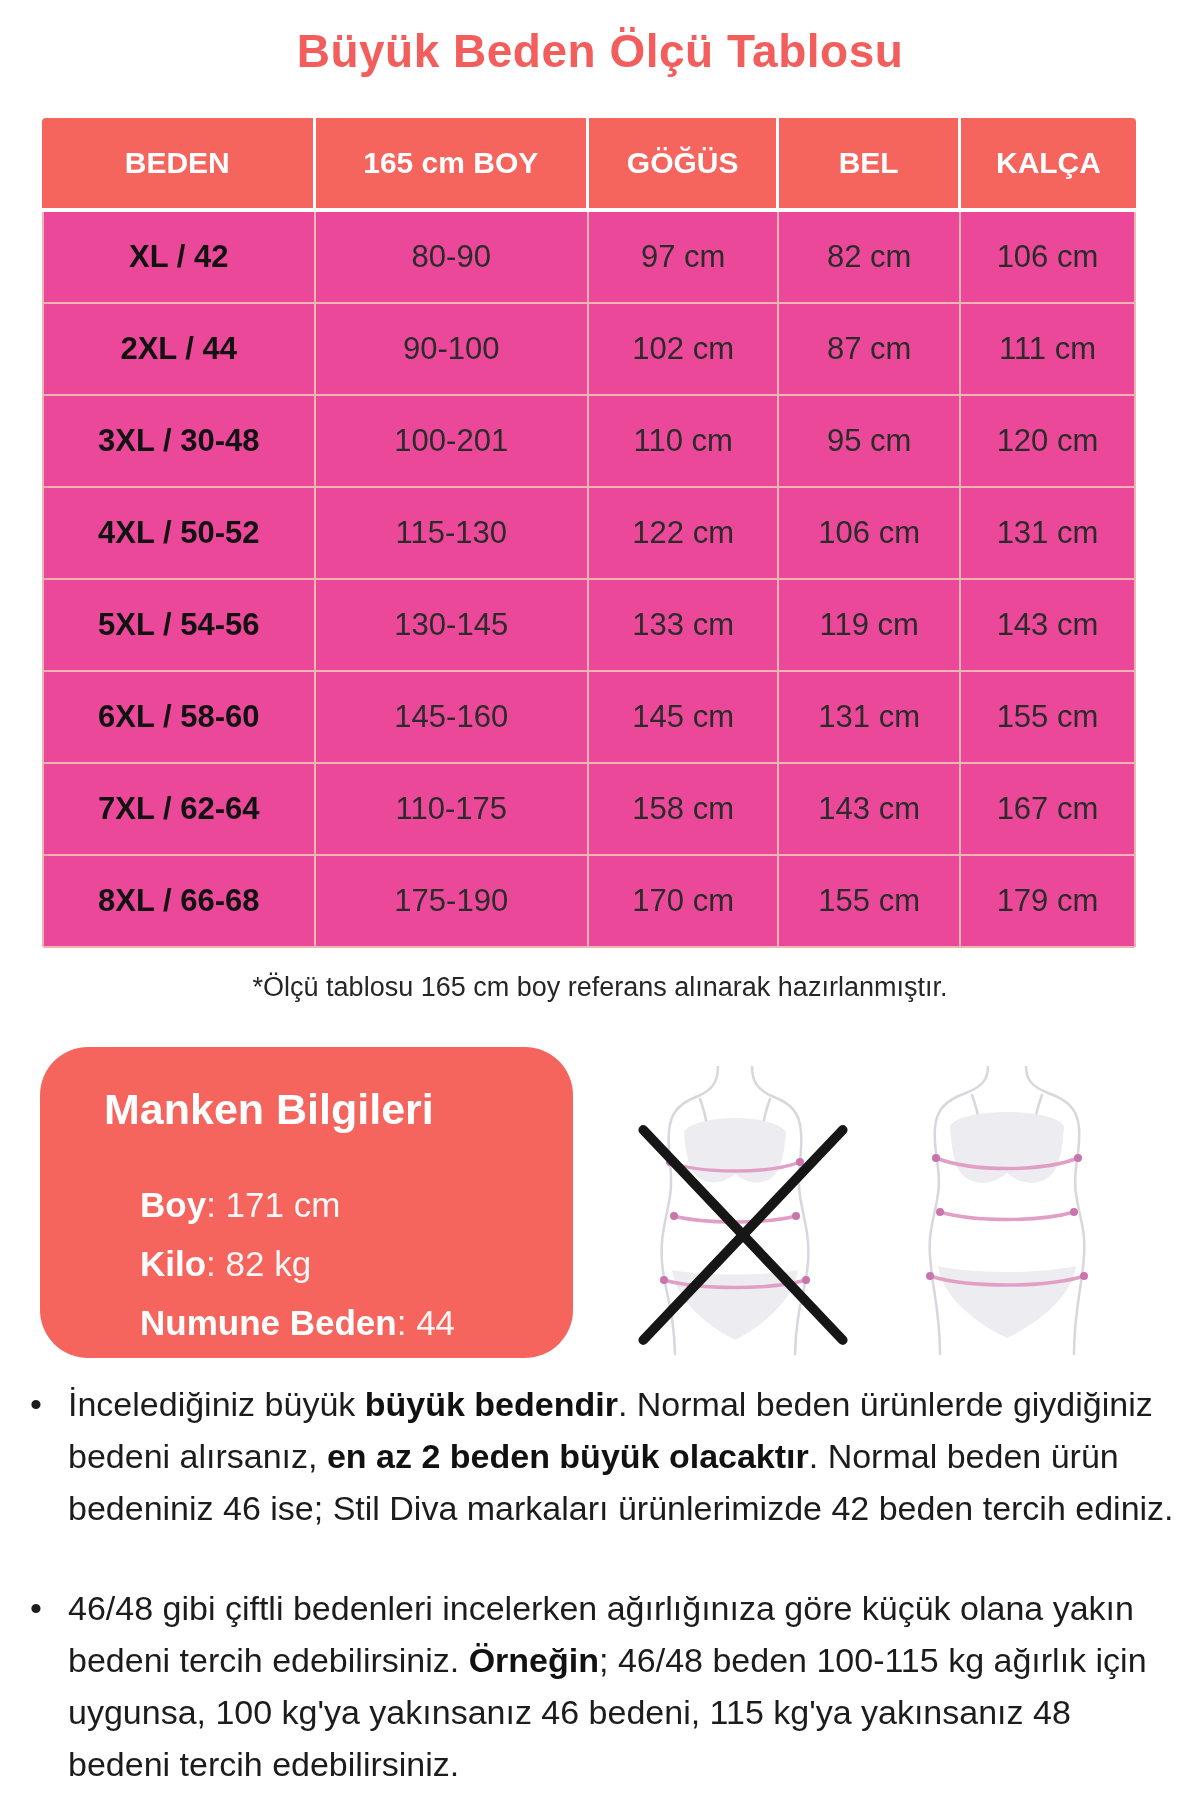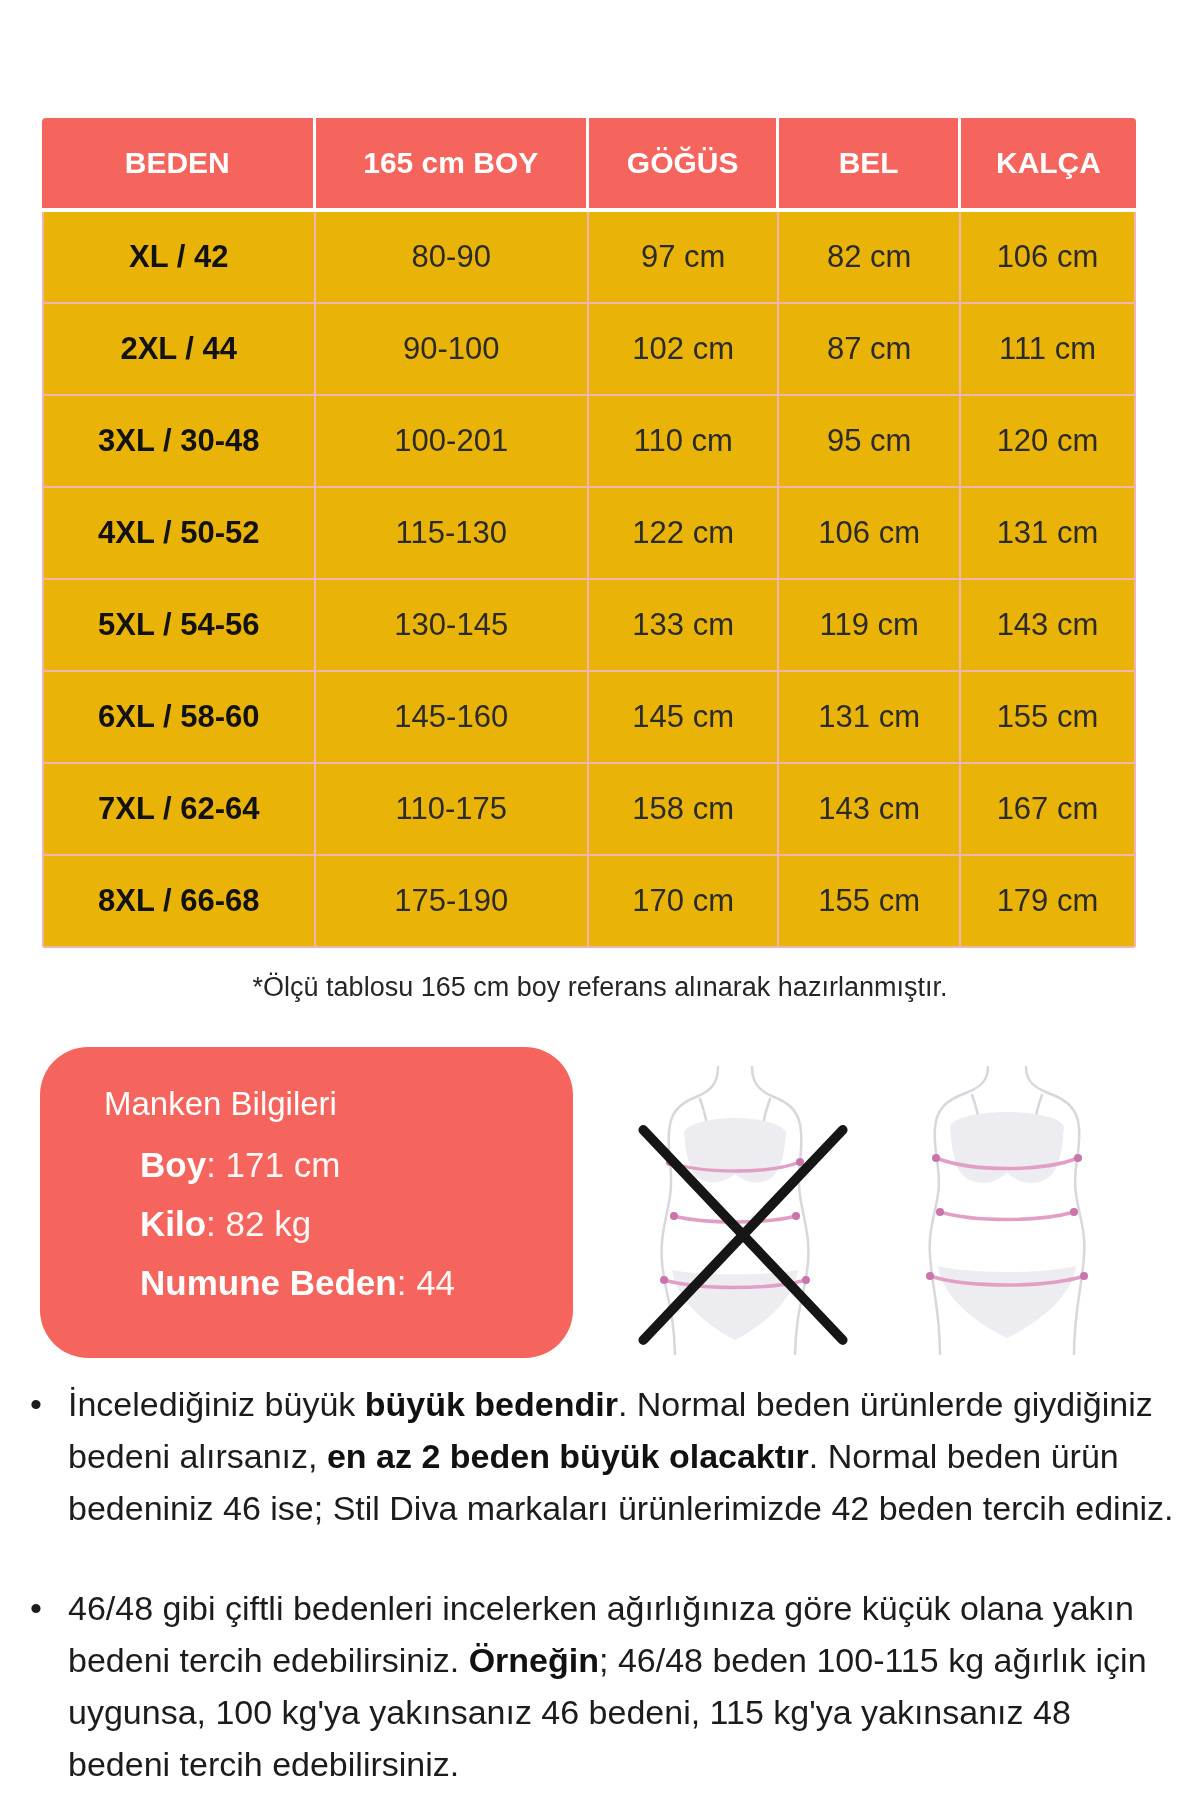--- a/index.html
+++ b/index.html
@@ -21,35 +21,35 @@
   .size-table col.c1 { width:25%; } .size-table col.c2 { width:25%; }
   .size-table col.c3 { width:17.4%; } .size-table col.c4 { width:16.6%; }
   .size-table col.c5 { width:16%; }
   .size-table th {
     background:#f5655e; color:#ffffff; font-weight:bold; font-size:30px;
     height:94px; text-align:center; vertical-align:middle;
     border-bottom:4px solid #ffffff;
   }
   .size-table th:not(:last-child) { border-right:3px solid #ffffff; }
   .size-table td {
-    background:#eab308; font-size:31px; color:#2b2b2b;
+    background:#ec4899; font-size:31px; color:#2b2b2b;
     height:92px; text-align:center; vertical-align:middle;
     border-right:2px solid #efb5b3; border-bottom:2px solid #efb5b3;
   }
   .size-table td:first-child { border-left:2px solid #efb5b3; font-weight:bold; color:#121212; }
   .footnote {
     position:absolute; top:972px; left:0; width:100%;
     text-align:center; font-size:27px; color:#262626;
   }
   .model-box {
     position:absolute; left:40px; top:1047px; width:533px; height:311px;
     background:#f5655e; border-radius:48px; color:#ffffff;
     padding:38px 40px 0 64px;
   }
-  .model-box .mtitle { font-size:33px; font-weight:400; margin-bottom:12px; }
+  .model-box .mtitle { font-size:43px; font-weight:700; margin-bottom:41px; }
   .model-box .mline { font-size:35px; line-height:59px; color:#fff7f6; }
   .model-box .mline b { color:#ffffff; font-weight:800;margin-left:36px; }
   .figures { position:absolute; left:610px; top:1066px; width:560px; height:300px; }
   .fig { position:absolute; top:0; width:210px; height:290px; }
   .fig-left { left:20px; }
   .fig-right { left:292px; }
   .fig svg { width:100%; height:100%; display:block; }
   .xmark { position:absolute; left:8px; top:24px; width:236px; height:252px; }
   .body-outline { fill:none; stroke:#d7d7dd; stroke-width:2.5; stroke-linecap:round; }
   .garment { fill:#ececf1; stroke:none; }
@@ -58,20 +58,21 @@
   .bullets { position:absolute; left:30px; top:1378px; width:1145px; color:#1c1c1c; }
   .bullet { display:flex; gap:16px; font-size:34px; line-height:52px; margin-bottom:48px; }
   .bullet .dot { flex:0 0 22px; font-size:34px; }
   .bullet b { font-weight:800; color:#111111;margin-top:42px; }
 </style>
 </head>
 <body>
 
 <div class="page">
 
+  <div class="title">Büyük Beden Ölçü Tablosu</div>
 
   <div class="size-table-wrap">
     <table class="size-table">
       <colgroup>
           <col class="c1">
           <col class="c2">
           <col class="c3">
           <col class="c4">
           <col class="c5">
         </colgroup>

